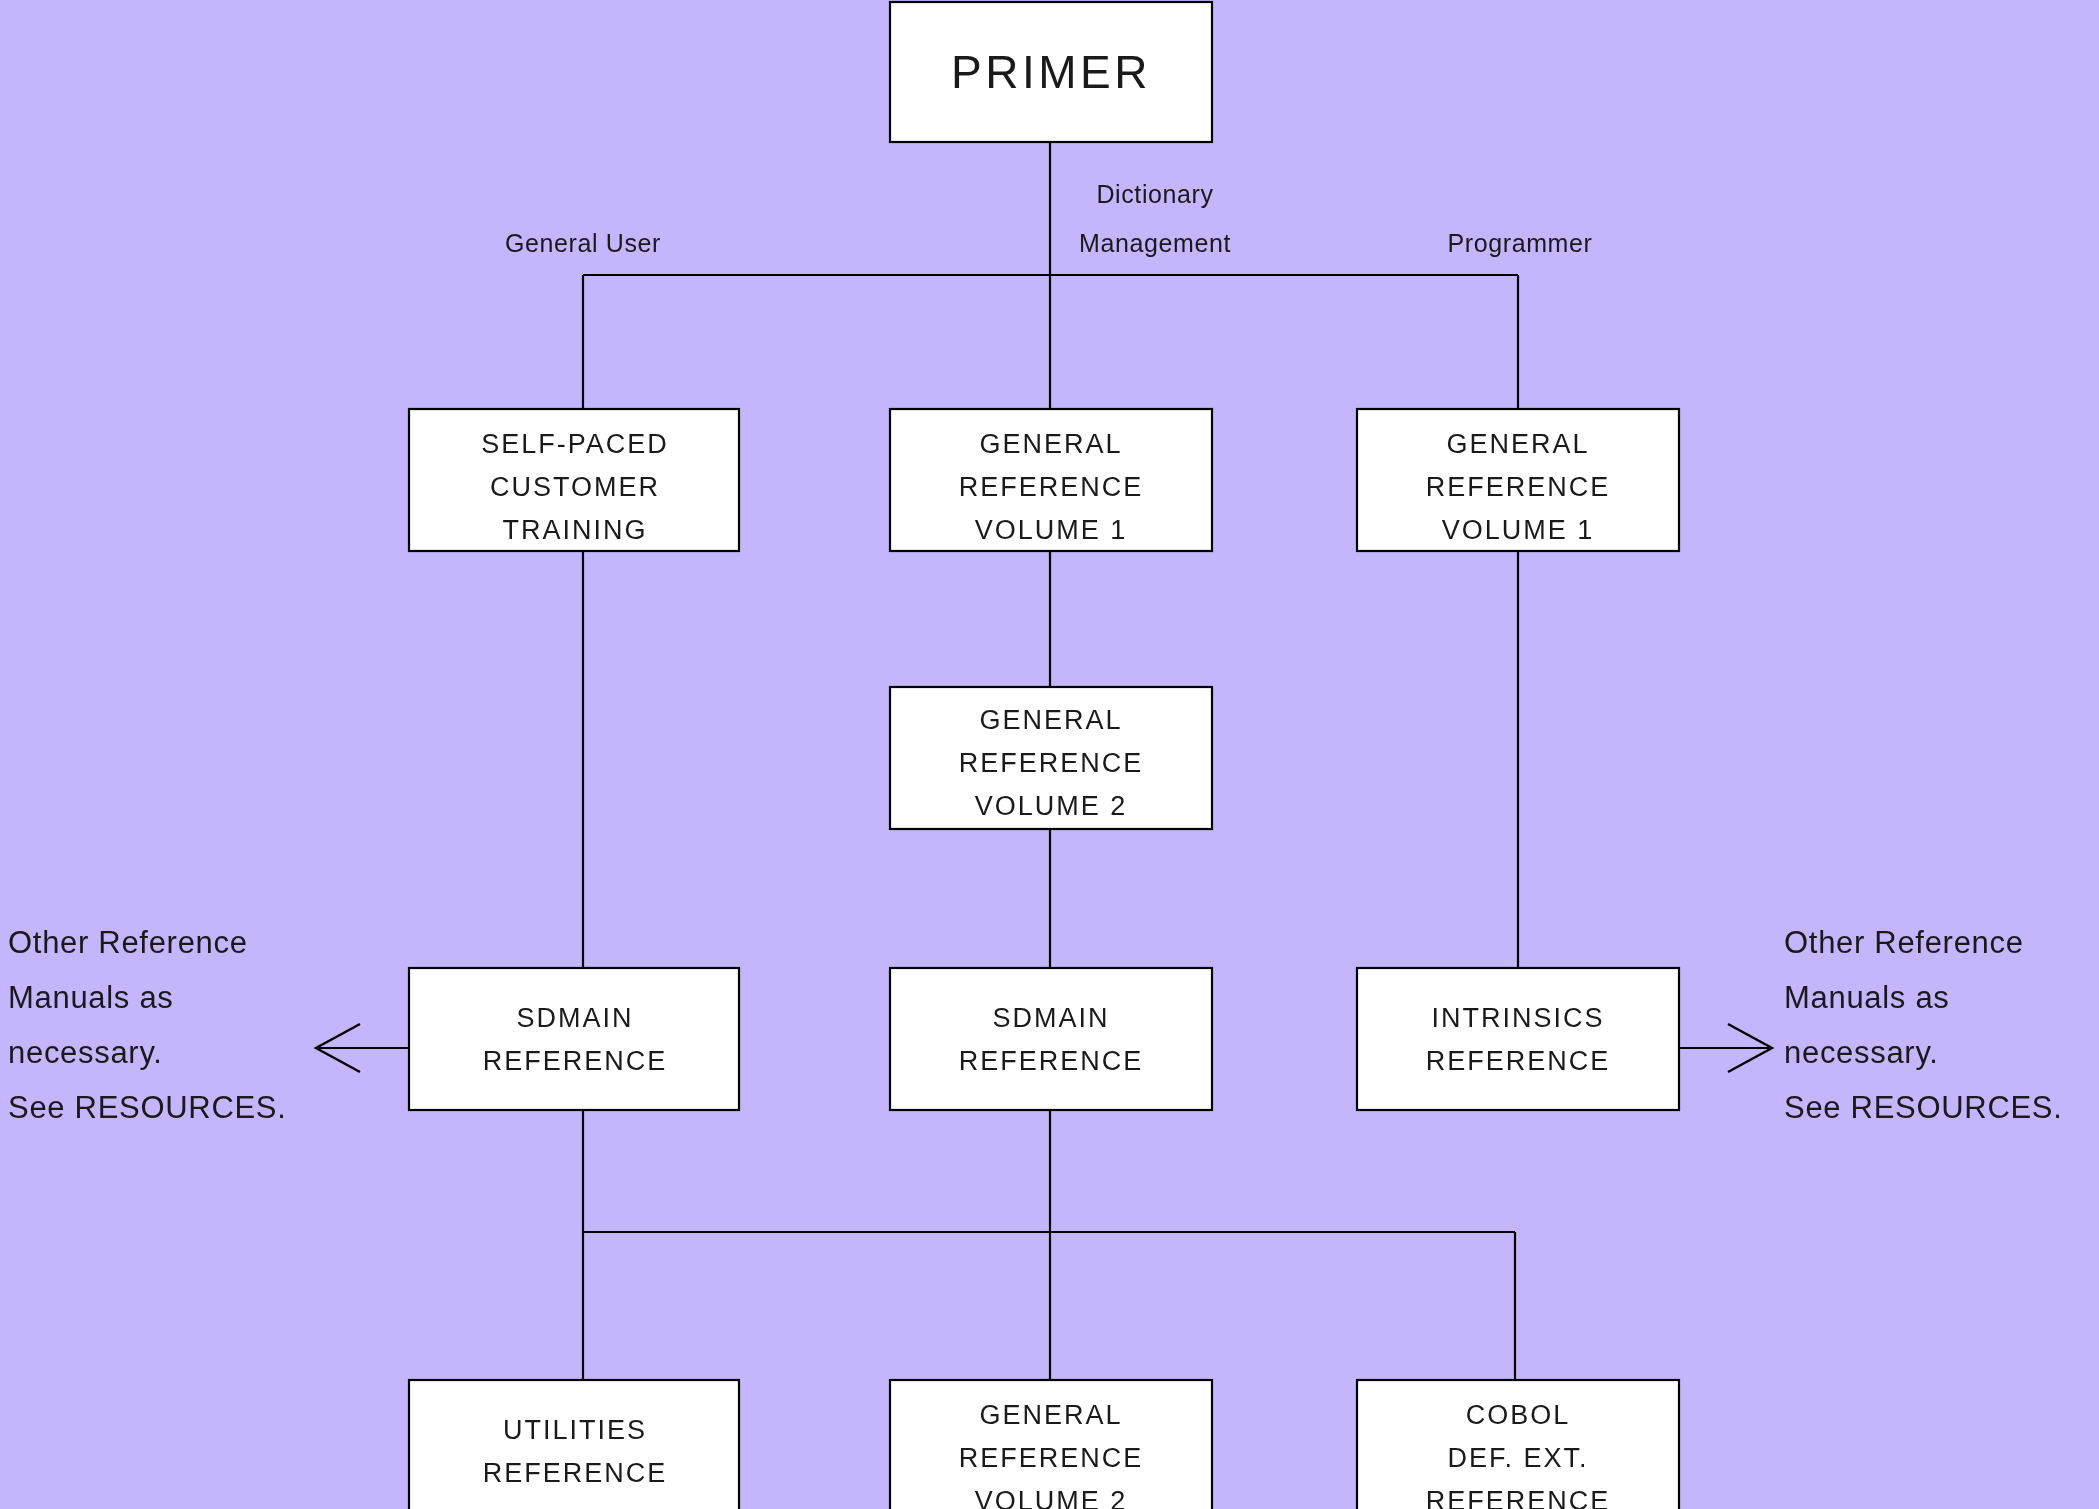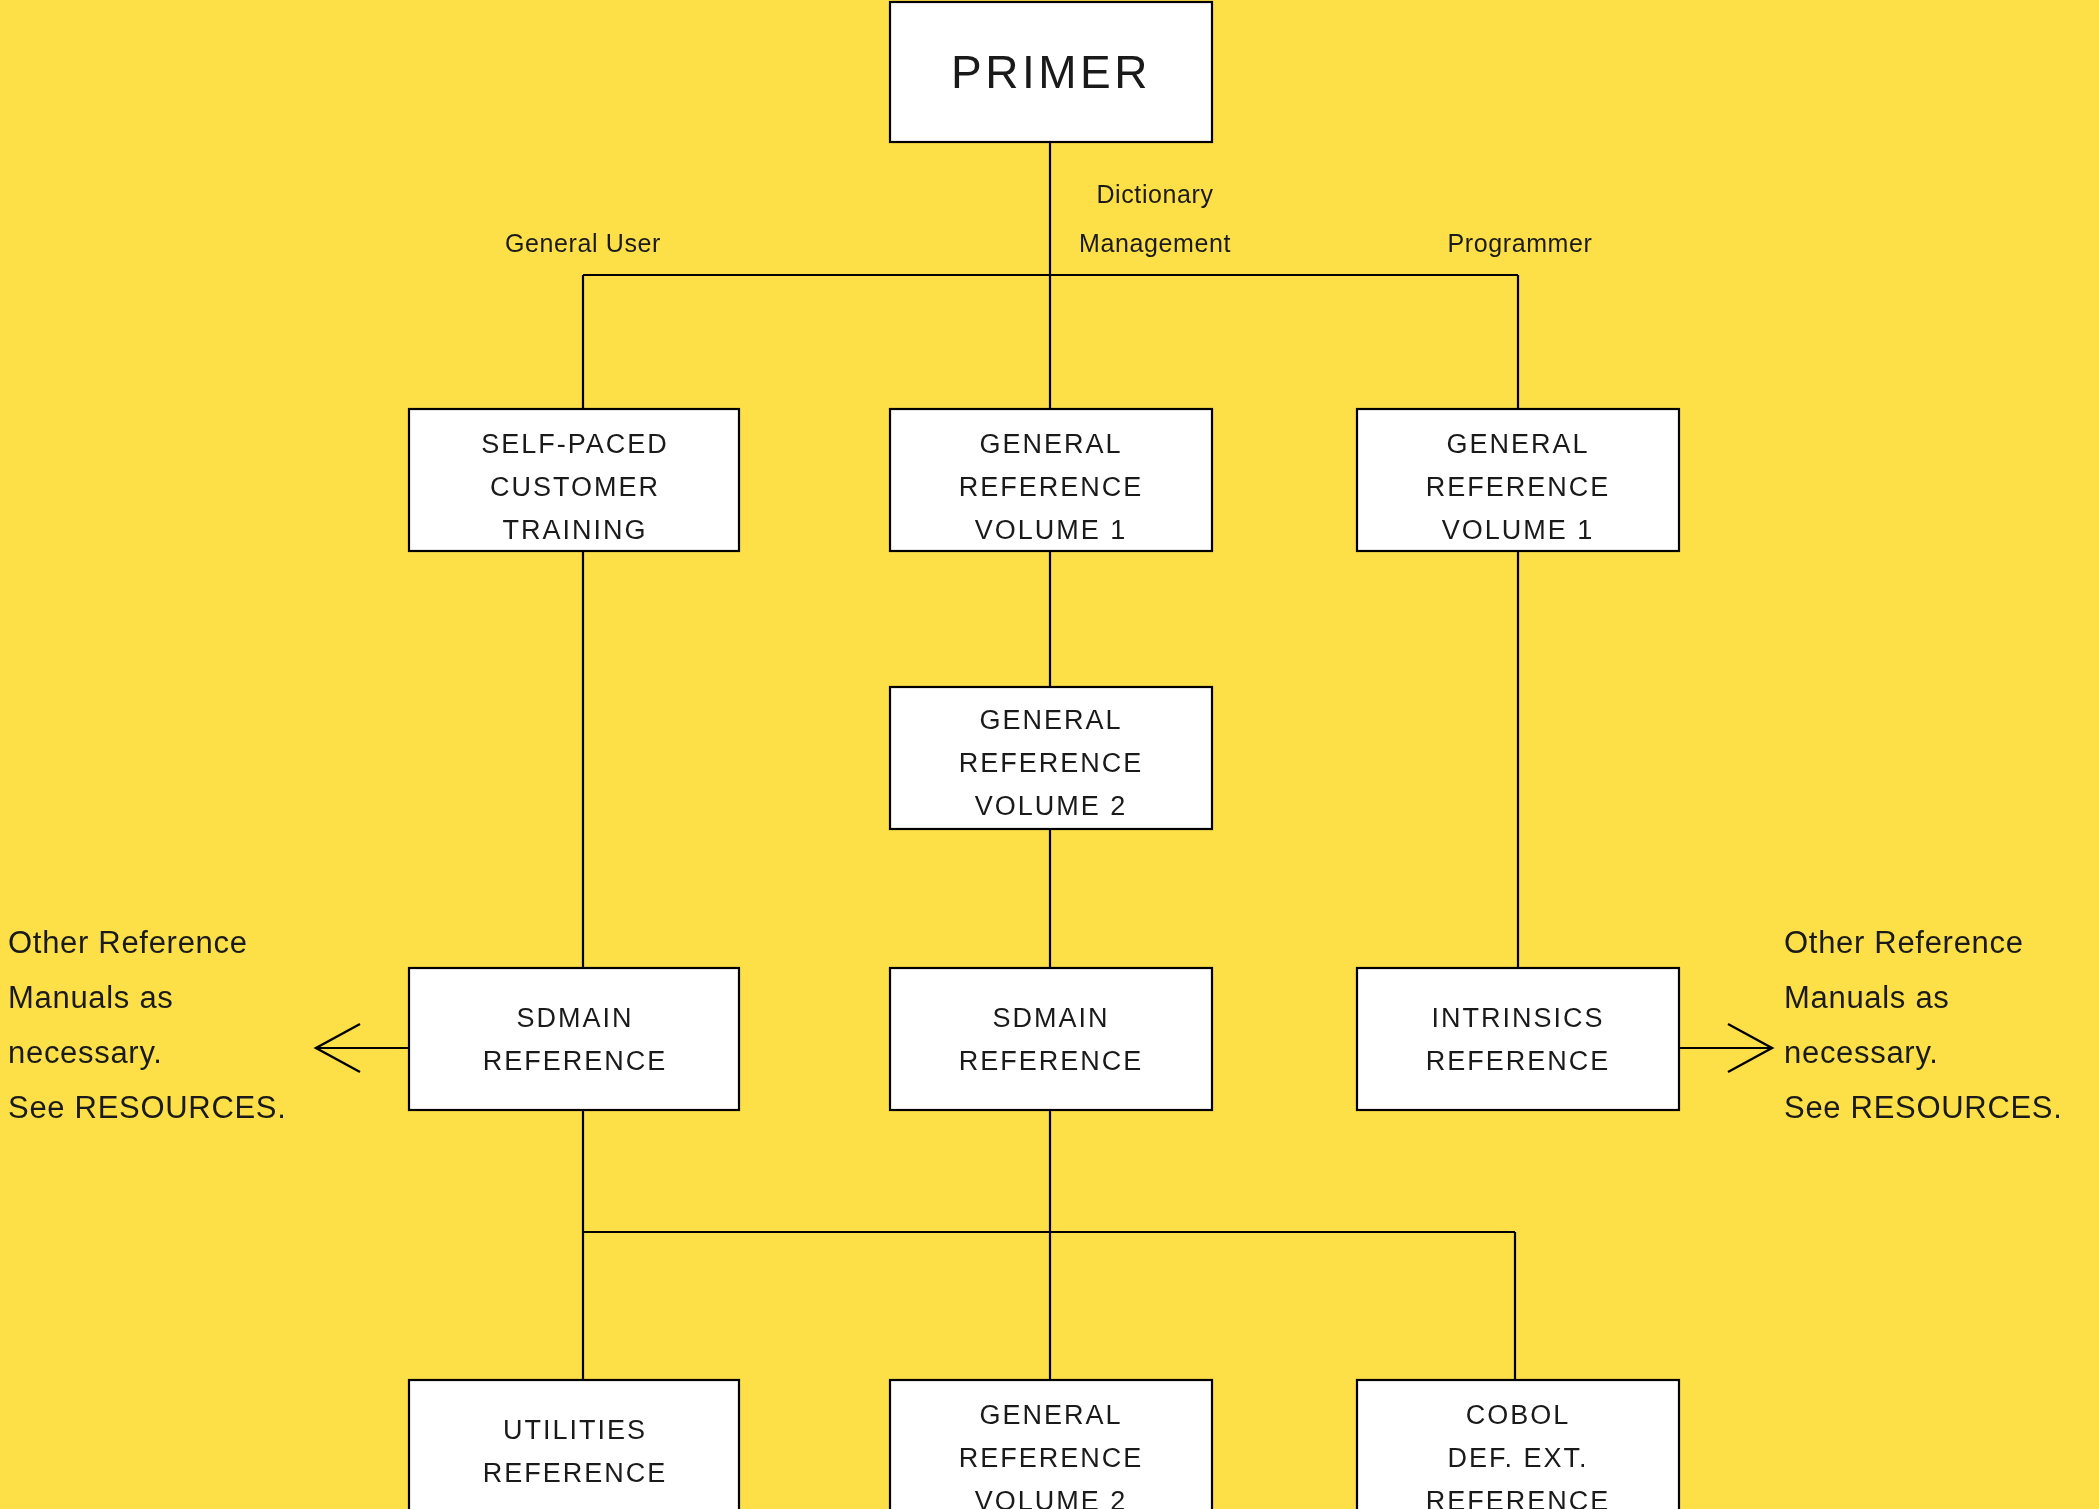--- a/index.html
+++ b/index.html
@@ -10,21 +10,21 @@
   body {
     width: 2099px;
     height: 1509px;
     font-family: "Liberation Sans", sans-serif;
     overflow: hidden;
   }
   #diagram-root {
     position: relative;
     width: 2099px;
     height: 1509px;
-    background: #fde047;
+    background: #c4b5fd;
   }
   svg.diagram-svg {
     position: absolute;
     top: 0;
     left: 0;
     width: 2099px;
     height: 1509px;
     display: block;
   }
   .box-rect {

